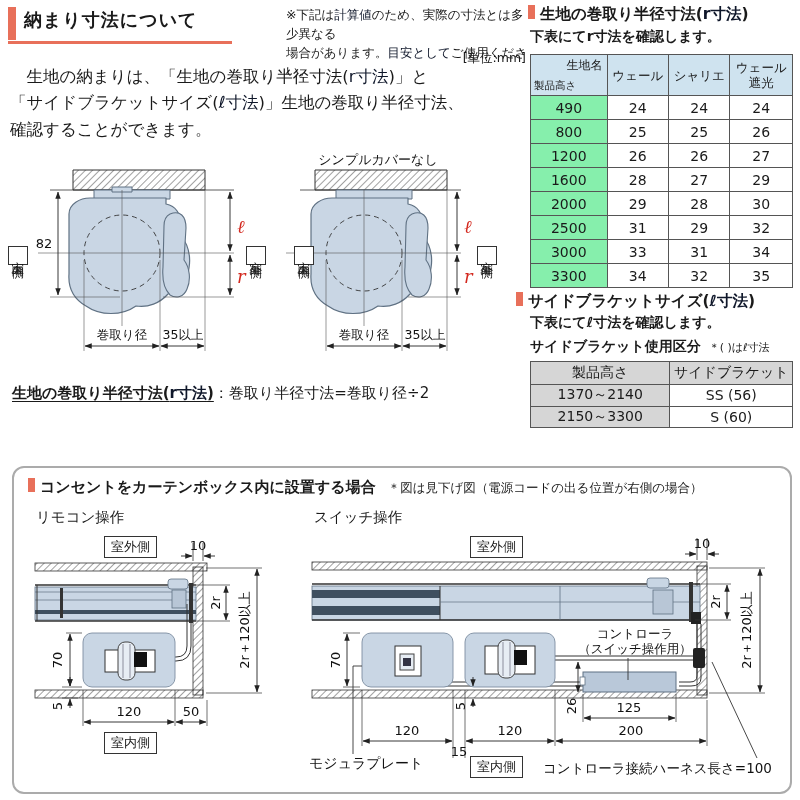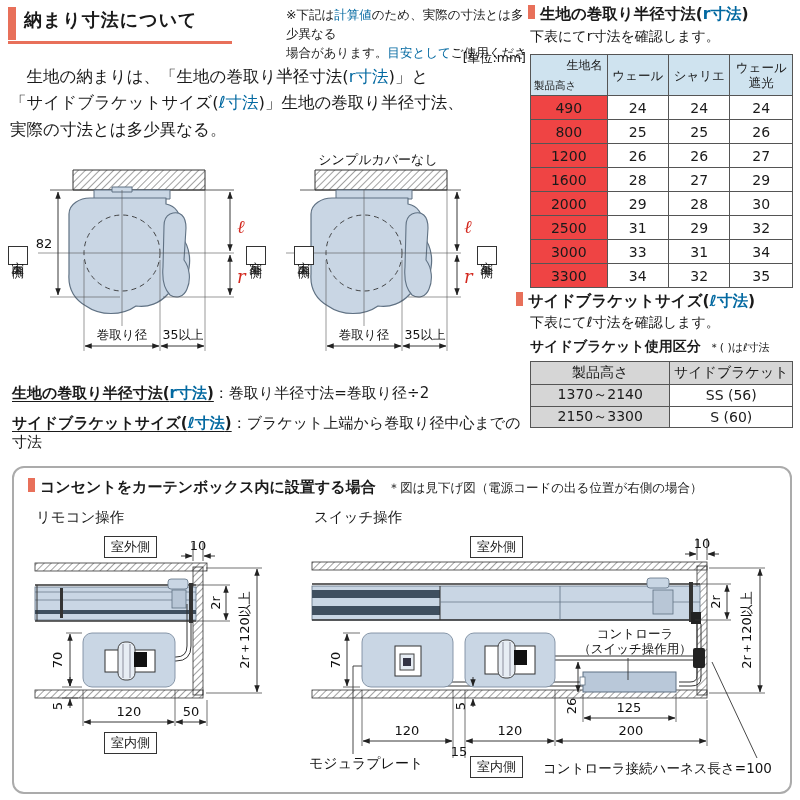--- a/index.html
+++ b/index.html
@@ -1,46 +1,46 @@
 <!DOCTYPE html>
 <html><head>
 <meta charset="utf-8">
 <style>
   html,body { margin:0; padding:0; background:#fff; }
   .page { position:relative; width:800px; height:800px; background:#fff; overflow:hidden;
           font-family:"DejaVu Sans","Liberation Sans",sans-serif; color:#1a1a1a; }
   .abs { position:absolute; }
-  .red { color:#0369a1; }
+  .red { color:#0f172a; }
 
   
   .title-accent { left:8px; top:7px; width:8px; height:33px; background:#E8705A; }
   .title-text { left:24px; top:8px; font-size:18px; font-weight:bold; letter-spacing:1px; }
   .title-rule { left:8px; top:41px; width:224px; height:3px; background:#E8705A; }
   .note { left:286px; top:6px; width:246px; font-size:12.5px; line-height:1.5; }
   .unit { left:430px; top:50px; width:96px; font-size:12.5px; text-align:right; }
   .intro { left:10px; top:64px; width:518px; font-size:16.5px; line-height:1.6; }
 
   
   .defs-block { left:12px; top:384px; width:520px; font-size:15px; }
   .def-line { margin-bottom:11px; }
   .def-label { font-weight:bold; text-decoration:underline; text-underline-offset:3px; }
 
   
   .sec-heading { font-size:15.5px; font-weight:bold; white-space:nowrap; }
   .bullet { display:inline-block; width:7px; height:14px; background:#E8705A; margin-right:5px; }
-  .sec-sub { font-size:14px; }
+  .sec-sub { font-size:14px;font-weight:bold; }
   .usage-line { font-size:14px; font-weight:bold; white-space:nowrap; }
   .usage-note { font-size:11px; font-weight:normal; margin-left:8px;margin-top:45px; }
 
   table { border-collapse:collapse; background:#fff; }
   .t1 td, .t1 th, .t2 td, .t2 th { border:1px solid #555; text-align:center; padding:0; }
   .t1 { width:263px; }
   .t1 thead th { background:#CFE3EF; font-weight:normal; font-size:12.5px; height:40px; line-height:1.2; }
   .t1 td { font-size:14px; height:23px; }
-  .t1 .rowhead { background:#ef4444; }
+  .t1 .rowhead { background:#86efac; }
   .corner { background:#D6D6D6; position:relative; width:76px;
             background-image:linear-gradient(to bottom right, transparent calc(50% - 0.7px), #555 calc(50% - 0.7px), #555 calc(50% + 0.7px), transparent calc(50% + 0.7px)); }
   .corner .c-top { position:absolute; top:3px; right:4px; font-size:12px; }
   .corner .c-bot { position:absolute; bottom:3px; left:3px; font-size:10.5px; }
   .t2 { width:263px; }
   .t2 th { background:#D6D6D6; font-weight:normal; font-size:14px; height:22px; }
   .t2 td { font-size:14px; height:20.5px; }
   .t2 .rowhead { background:#D6D6D6; }
 
   
@@ -82,21 +82,21 @@
 
   <div class="abs note">
     <span>※下記は</span><span class="red">計算値</span><span>のため、実際の寸法とは多少異なる</span><br>
     <span>場合があります。</span><span class="red">目安として</span><span>ご使用ください。</span>
   </div>
   <div class="abs unit">[単位:mm]</div>
 
   <div class="abs intro">
     <div><span>　生地の納まりは、「生地の巻取り半径寸法(</span><span class="red">r寸法</span><span>)」と</span></div>
     <div><span>「サイドブラケットサイズ(</span><span class="red">ℓ寸法</span><span>)」生地の巻取り半径寸法、</span></div>
-    <div><span>実際の寸法とは多少異なる。</span></div>
+    <div><span>確認することができます。</span></div>
   </div>
 
   <svg class="abs" style="left:8px; top:148px;" width="520" height="228" viewBox="0 0 520 228">
 
     <g stroke-linejoin="round">
       <line x1="42" y1="42" x2="226" y2="42" stroke="#333" stroke-width="0.8"></line>
       <rect x="65" y="22" width="132" height="20" fill="url(#hatch)" stroke="#333" stroke-width="1"></rect>
       <circle cx="114" cy="105" r="44" fill="#D7E0EB" stroke="#5F7183" stroke-width="1"></circle>
       <rect x="86" y="42" width="76" height="9" fill="#C9D6E4" stroke="#5F7183" stroke-width="1"></rect>
       <rect x="104" y="39" width="20" height="5" fill="#C9D6E4" stroke="#5F7183" stroke-width="1"></rect>
@@ -149,23 +149,20 @@
   </svg>
 
   <div class="abs vlabel" style="left:8px; top:246px;">室内側</div>
   <div class="abs vlabel" style="left:246px; top:246px;">室外側</div>
   <div class="abs vlabel" style="left:294px; top:246px;">室内側</div>
   <div class="abs vlabel" style="left:477px; top:246px;">室外側</div>
 
   <div class="abs defs-block">
     <div class="def-line">
       <span class="def-label"><span>生地の巻取り半径寸法(</span><span class="red">r寸法</span><span>)</span></span><span>：巻取り半径寸法=巻取り径÷2</span>
-    </div>
-    <div class="def-line">
-      <span class="def-label"><span>サイドブラケットサイズ(</span><span class="red">ℓ寸法</span><span>)</span></span><span>：ブラケット上端から巻取り径中心までの寸法</span>
     </div>
   </div>
 
   <div class="abs sec-heading" style="left:528px; top:4px;">
     <span class="bullet"></span><span>生地の巻取り半径寸法(</span><span class="red">r寸法</span><span>)</span>
   </div>
   <div class="abs sec-sub" style="left:530px; top:28px;">下表にてr寸法を確認します。</div>
 
   <table class="abs t1" style="left:530px; top:54px;">
     <colgroup>

